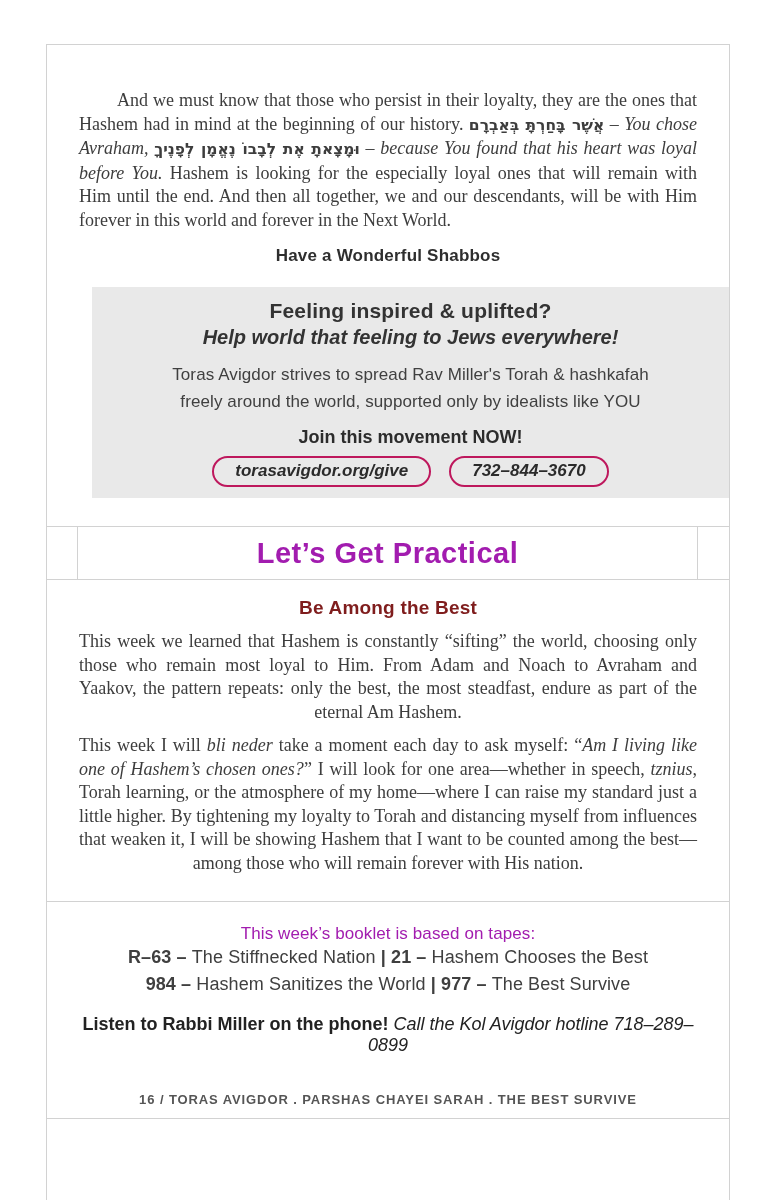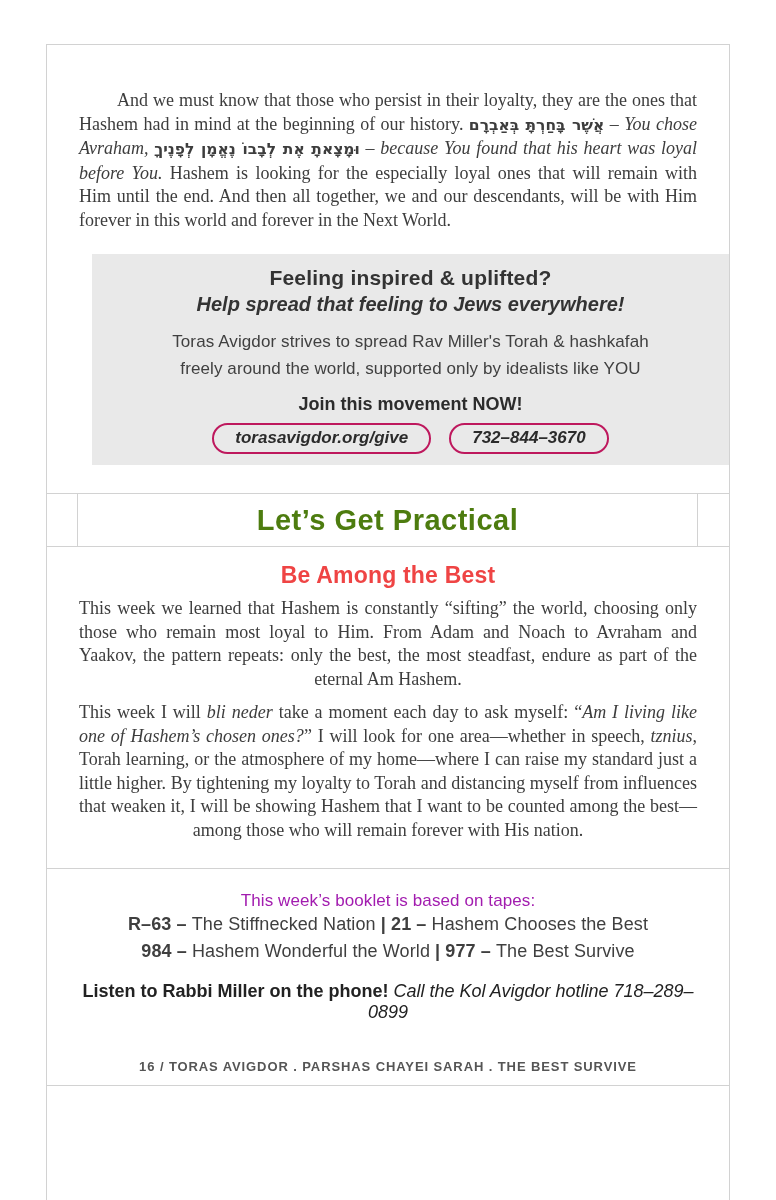--- a/index.html
+++ b/index.html
@@ -45,27 +45,27 @@
   
   .band-gap { height:28px; }
   .band {
     border-top:1px solid #d2d2d2; border-bottom:1px solid #d2d2d2;
     height:54px; display:flex; align-items:stretch;
   }
   .band-cell-left  { width:31px; border-right:1px solid #d2d2d2; }
   .band-cell-right { width:32px; border-left:1px solid #d2d2d2; }
   .band-title {
     flex:1; display:flex; align-items:center; justify-content:center;
-    font-size:29px; font-weight:700; color:#4d7c0f; letter-spacing:0.5px;
+    font-size:29px; font-weight:700; color:#a21caf; letter-spacing:0.5px;
   }
   
   .practical { padding:10px 32px 26px; }
   .practical-title {
-    text-align:center; font-size:23px; line-height:24px; font-weight:700;
-    color:#ef4444; margin:6px 0 10px; letter-spacing:0.2px;
+    text-align:center; font-size:19px; line-height:24px; font-weight:700;
+    color:#7f1d1d; margin:6px 0 10px; letter-spacing:0.2px;
   }
   .center-last { text-align:justify; text-align-last:center; }
   .practical .serif-para + .serif-para { margin-top:10px; }
   
   .tapes { border-top:1px solid #d2d2d2; text-align:center; padding:22px 32px 0; }
   .tapes-intro { font-size:17px; line-height:20px; color:#a21caf; letter-spacing:0.1px; }
   .tapes-line { font-size:18px; line-height:27px; color:#3f3f3f; letter-spacing:0.1px; }
   .tapes-line:first-of-type { margin-top:6px; }
   .hotline { margin-top:16px; font-size:18px; line-height:21px; color:#222222; }
   .page-footer {
@@ -76,25 +76,26 @@
   .next-page { border-top:1px solid #d2d2d2; margin-top:11px; flex:1; background:#ffffff; }
 </style>
 </head>
 <body>
 
 <div class="page">
   <div class="main-box">
 
     <section class="intro">
       <p class="serif-para indent"><span>And we must know that those who persist in their loyalty, they are the ones that Hashem had in mind at the beginning of our history. </span><span class="s-he">אֲשֶׁר בָּחַרְתָּ בְּאַבְרָם</span><span> – </span><span class="s-i">You chose Avraham,</span><span> </span><span class="s-he">וּמָצָאתָ אֶת לְבָבוֹ נֶאֱמָן לְפָנֶיךָ</span><span> – </span><span class="s-i">because You found that his heart was loyal before You.</span><span> Hashem is looking for the especially loyal ones that will remain with Him until the end. And then all together, we and our descendants, will be with Him forever in this world and forever in the Next World.</span></p>
+      <p class="shabbos">Have a Wonderful Shabbos</p>
     </section>
 
     <div class="donation">
       <div class="donation-headline">Feeling inspired &amp; uplifted?</div>
-      <div class="donation-subheadline">Help spread that feeling to Jews everywhere!</div>
+      <div class="donation-subheadline">Help world that feeling to Jews everywhere!</div>
       <div class="donation-body">
         <div>Toras Avigdor strives to spread Rav Miller's Torah &amp; hashkafah</div>
         <div>freely around the world, supported only by idealists like YOU</div>
       </div>
       <div class="donation-cta">Join this movement NOW!</div>
       <div class="pills">
         <span class="pill">torasavigdor.org/give</span>
         <span class="pill">732–844–3670</span>
       </div>
     </div>
@@ -109,21 +110,21 @@
 
     <section class="practical">
       <h3 class="practical-title">Be Among the Best</h3>
       <p class="serif-para center-last">This week we learned that Hashem is constantly “sifting” the world, choosing only those who remain most loyal to Him. From Adam and Noach to Avraham and Yaakov, the pattern repeats: only the best, the most steadfast, endure as part of the eternal Am Hashem.</p>
       <p class="serif-para center-last"><span>This week I will </span><span class="s-i">bli neder</span><span> take a moment each day to ask myself: “</span><span class="s-i">Am I living like one of Hashem’s chosen ones?</span><span>” I will look for one area—whether in speech, </span><span class="s-i">tznius</span><span>, Torah learning, or the atmosphere of my home—where I can raise my standard just a little higher. By tightening my loyalty to Torah and distancing myself from influences that weaken it, I will be showing Hashem that I want to be counted among the best—among those who will remain forever with His nation.</span></p>
     </section>
 
     <section class="tapes">
       <div class="tapes-intro">This week’s booklet is based on tapes:</div>
       <div class="tapes-line"><span class="s-b">R–63 – </span><span>The Stiffnecked Nation </span><span class="s-b">| </span><span class="s-b">21 – </span><span>Hashem Chooses the Best</span></div>
-      <div class="tapes-line"><span class="s-b">984 – </span><span>Hashem Wonderful the World </span><span class="s-b">| </span><span class="s-b">977 – </span><span>The Best Survive</span></div>
+      <div class="tapes-line"><span class="s-b">984 – </span><span>Hashem Sanitizes the World </span><span class="s-b">| </span><span class="s-b">977 – </span><span>The Best Survive</span></div>
       <div class="hotline"><span class="s-b">Listen to Rabbi Miller on the phone! </span><span class="s-i">Call the Kol Avigdor hotline 718–289–0899</span></div>
       <div class="page-footer">16 / TORAS AVIGDOR . PARSHAS CHAYEI SARAH . THE BEST SURVIVE</div>
     </section>
 
     <section class="next-page"></section>
 
   </div>
 </div>
 
 </body></html>

